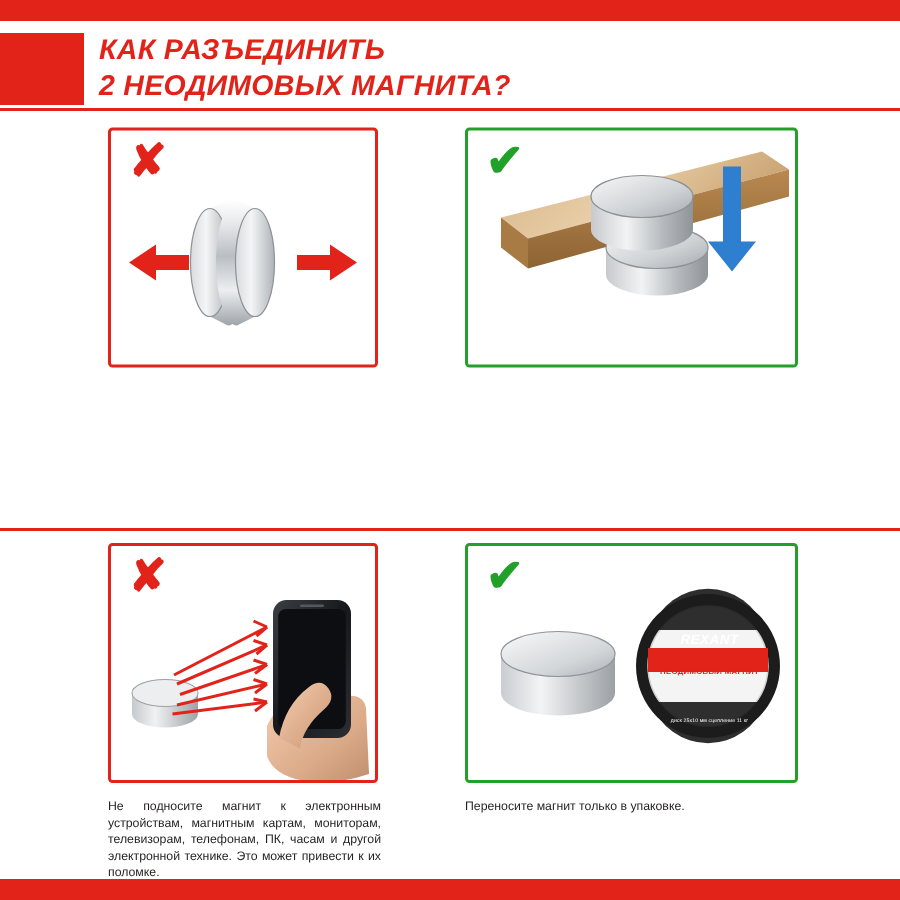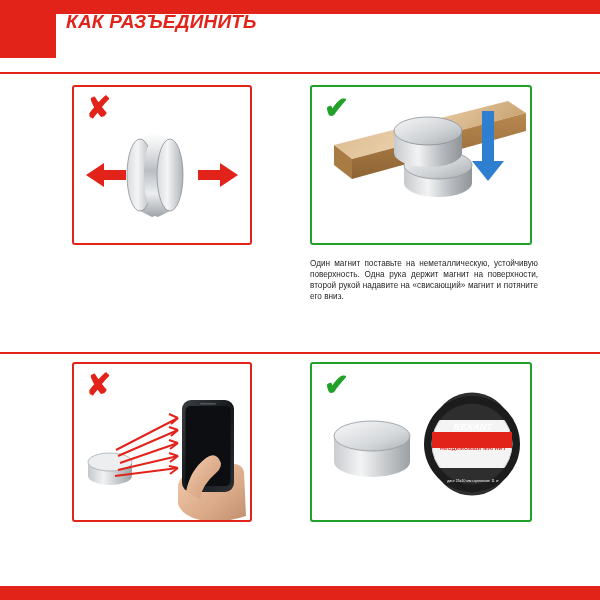--- a/index.html
+++ b/index.html
@@ -53,21 +53,21 @@
   .heading-text {
     flex: 1;
     color: #e2231a;
     font-weight: bold;
     font-style: italic;
     letter-spacing: 0.2px;
     padding-left: 10px;
     box-sizing: border-box;
   }
   #heading-1 {
-    top: 10px;
+    top: 22px;
     height: 48px;
   }
   #heading-1 .heading-text {
     font-size: 19px;
     line-height: 24px;
   }
   #heading-2 {
     top: 318px;
     height: 34px;
   }
@@ -155,20 +155,21 @@
 
 <div class="page">
 
   <div class="top-bar"></div>
   <div class="bottom-bar"></div>
 
   <div class="heading" id="heading-1">
     <div class="heading-accent"></div>
     <div class="heading-text">
       <div>КАК РАЗЪЕДИНИТЬ</div>
+      <div>2 НЕОДИМОВЫХ МАГНИТА?</div>
     </div>
   </div>
   <div class="heading-rule" id="rule-1"></div>
 
   <div class="panel" id="panel-1">
     <div class="mark cross">✘</div>
     <svg class="illus" viewBox="0 0 176 156">
       <defs>
         <linearGradient id="steel1" x1="0" y1="0" x2="0" y2="1">
           <stop offset="0%" stop-color="#ffffff"></stop>
@@ -247,21 +248,20 @@
         <path d="M82 66 a34 14 0 0 0 68 0 l0 -22 a34 14 0 0 1 -68 0 Z" fill="url(#steel2)"></path>
         <ellipse cx="116" cy="44" rx="34" ry="14" fill="url(#steelTop2)"></ellipse>
         <ellipse cx="116" cy="44" rx="34" ry="14" fill="none" stroke="#8d9297" stroke-width="0.8"></ellipse>
       </g>
 
       <g fill="#2f7fd0">
         <path d="M170 24 L182 24 L182 74 L192 74 L176 94 L160 74 L170 74 Z"></path>
       </g>
     </svg>
   </div>
-  <div class="caption" id="caption-2">Один магнит поставьте на неметаллическую, устойчивую поверхность. Одна рука держит магнит  на поверхности, второй рукой надавите на «свисающий» магнит и потяните его вниз.</div>
 
   <div class="heading-rule" id="rule-2"></div>
 
   <div class="panel" id="panel-3">
     <div class="mark cross">✘</div>
     <svg class="illus" viewBox="0 0 176 156">
       <defs>
         <linearGradient id="steel3" x1="0" y1="0" x2="1" y2="0">
           <stop offset="0%" stop-color="#c6c9cc"></stop>
           <stop offset="35%" stop-color="#f0f1f2"></stop>
@@ -307,20 +307,21 @@
         <rect x="108" y="36" width="52" height="92" rx="9" fill="url(#phoneBody)"></rect>
         <rect x="111.5" y="42" width="45" height="80" rx="5" fill="#0c0e11"></rect>
         <rect x="126" y="39" width="16" height="1.6" rx="0.8" fill="#55595e"></rect>
       </g>
 
       <g>
         <path d="M112 128 q4 -22 20 -34 q8 -6 13 1 q5 7 -3 14 q-14 12 -16 26 Z" fill="url(#skin)"></path>
       </g>
     </svg>
   </div>
+  <div class="caption" id="caption-3">Не подносите магнит к электронным устройствам, магнитным картам, мониторам, телевизорам, телефонам, ПК, часам и другой электронной технике. Это может привести к их поломке.</div>
 
   <div class="panel ok" id="panel-4">
     <div class="mark check">✔</div>
     <svg class="illus" viewBox="0 0 218 156">
       <defs>
         <linearGradient id="steel4" x1="0" y1="0" x2="1" y2="0">
           <stop offset="0%" stop-color="#c9ccd0"></stop>
           <stop offset="35%" stop-color="#f3f4f5"></stop>
           <stop offset="100%" stop-color="#9ba0a4"></stop>
         </linearGradient>
@@ -351,14 +352,15 @@
     <div class="rexant-tape" style="left:122px; top:52px; width:78px; text-align:center;">
       <span class="rexant-logo">REXANT</span>
     </div>
     <div class="rexant-tape" style="left:120px; top:72px; width:82px; text-align:center;">
       <span class="rexant-title">НЕОДИМОВЫЙ МАГНИТ</span>
     </div>
     <div class="rexant-tape" style="left:120px; top:104px; width:82px; text-align:center;">
       <span class="rexant-sub">диск 25х10 мм  сцепление 11 кг</span>
     </div>
   </div>
+  <div class="caption" id="caption-4">Переносите магнит только в упаковке.</div>
 
 </div>
 
 </body></html>

